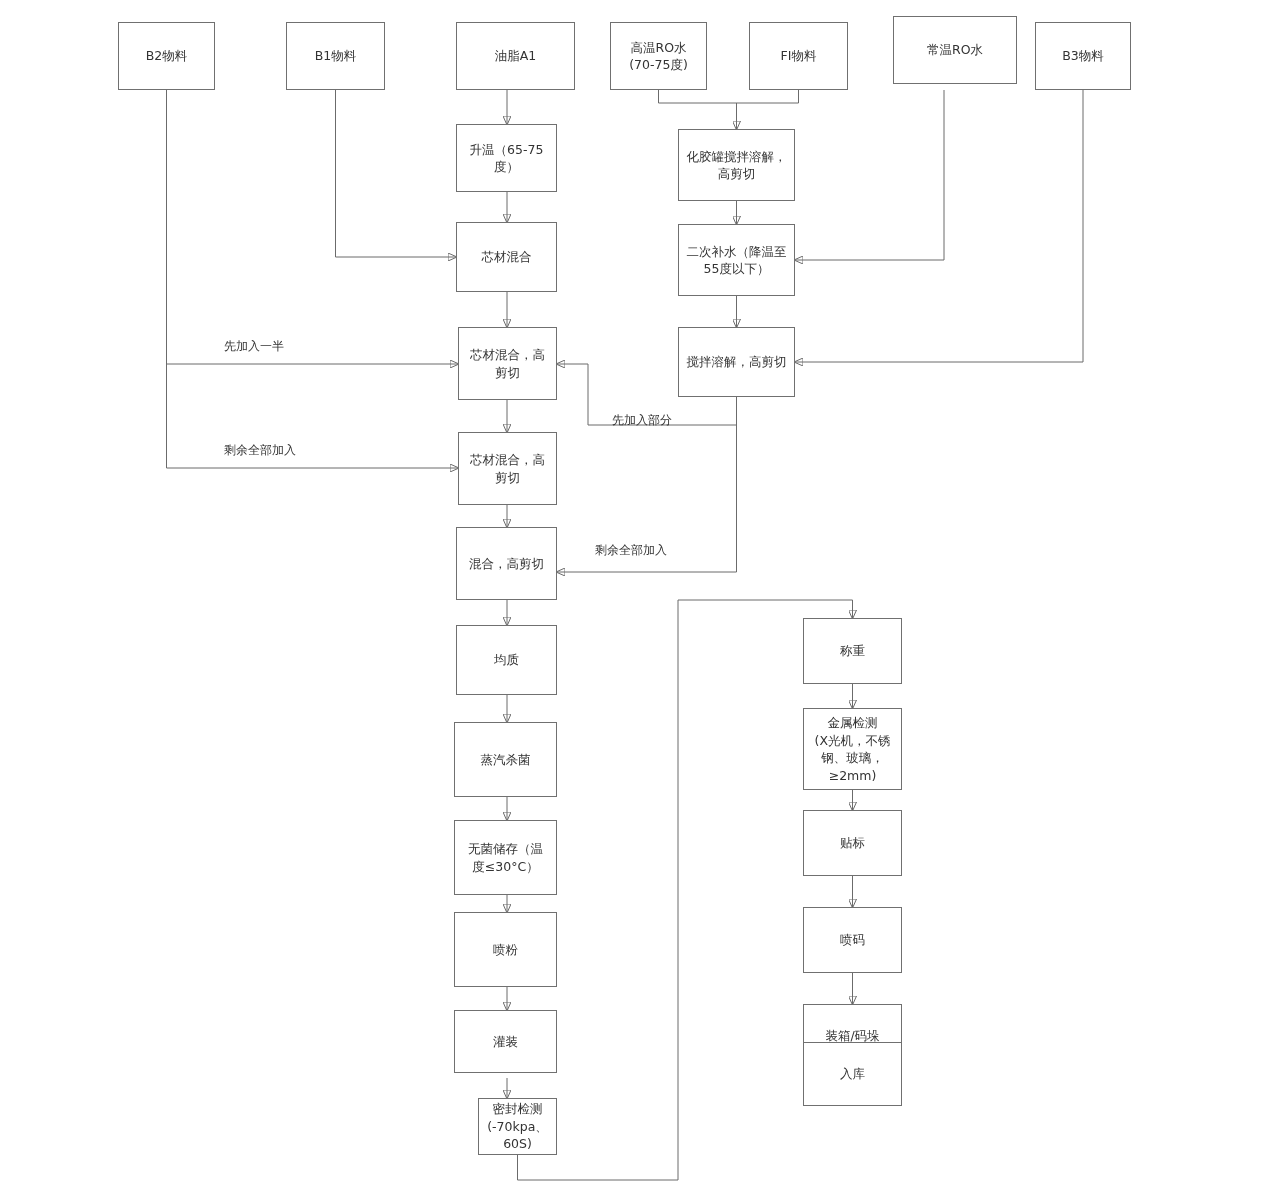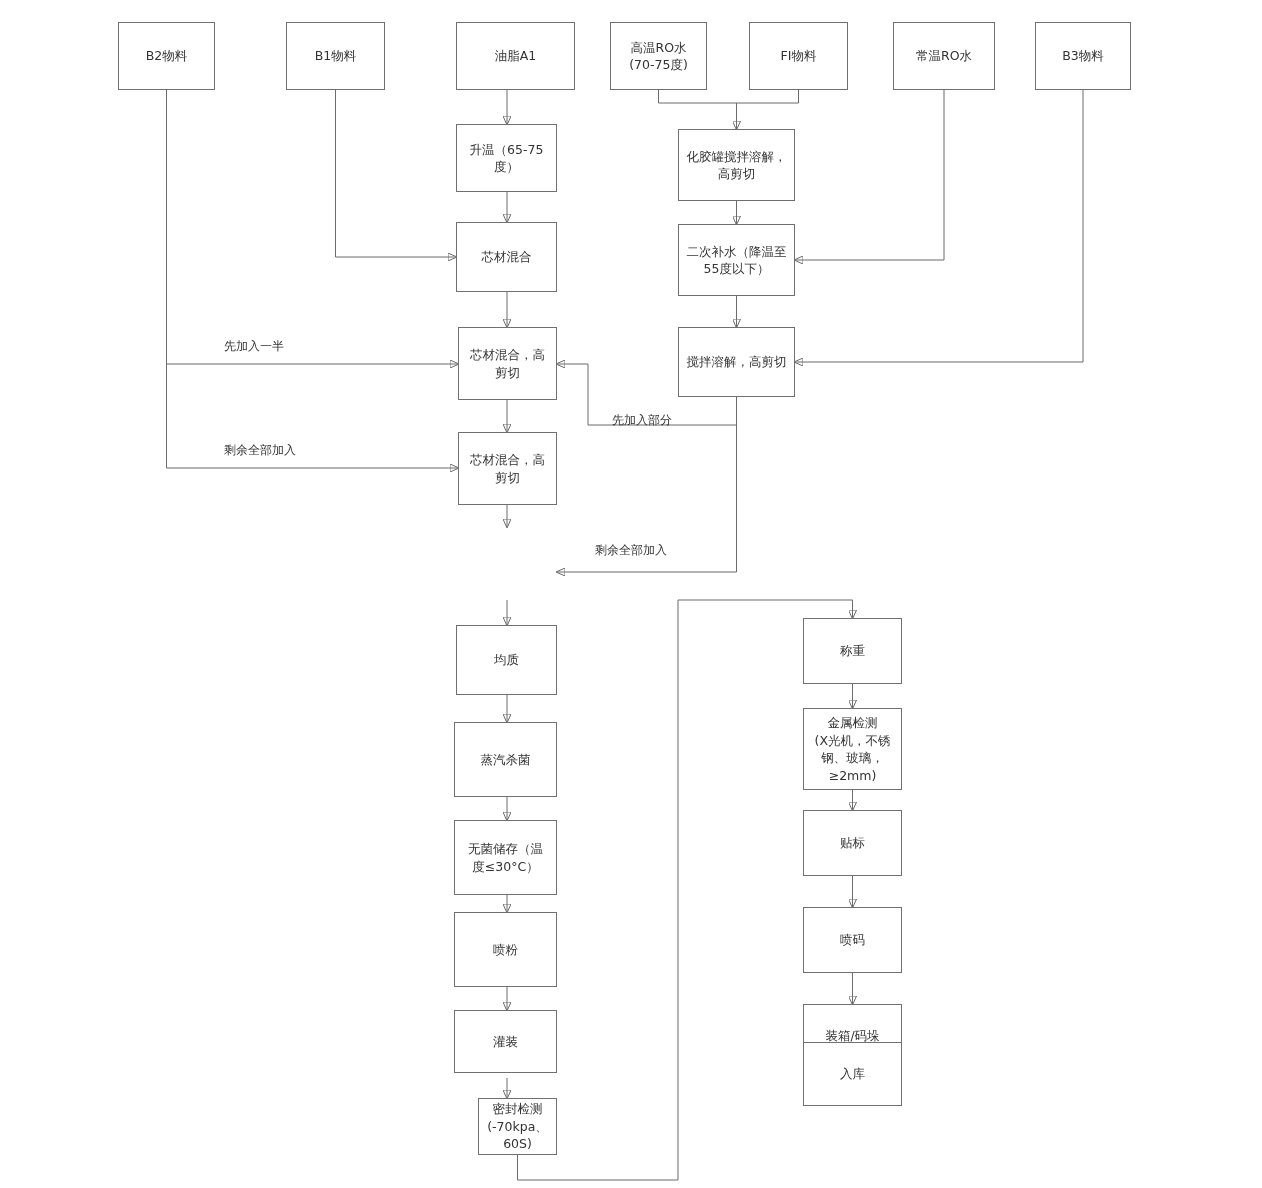--- a/index.html
+++ b/index.html
@@ -67,30 +67,31 @@
     <path d="M852.5 973 V1004" marker-end="url(#arrow)"></path>
     <path d="M852.5 1068 V1094" marker-end="url(#arrow)"></path>
   </svg>
 
   <div class="node" style="left:118px;top:22px;width:97px;height:68px">B2物料</div>
   <div class="node" style="left:286px;top:22px;width:99px;height:68px">B1物料</div>
   <div class="node" style="left:456px;top:22px;width:119px;height:68px">油脂A1</div>
   <div class="node" style="left:610px;top:22px;width:97px;height:68px">高温RO水
 (70-75度)</div>
   <div class="node" style="left:749px;top:22px;width:99px;height:68px">FI物料</div>
-  <div class="node" style="left:893px;top:22px;width:102px;height:68px">常温RO水</div>
+  <div class="node" style="left:893px;top:16px;width:124px;height:68px">常温RO水</div>
   <div class="node" style="left:1035px;top:22px;width:96px;height:68px">B3物料</div>
 
   <div class="node" style="left:456px;top:124px;width:101px;height:68px">升温（65-75
 度）</div>
   <div class="node" style="left:456px;top:222px;width:101px;height:70px">芯材混合</div>
   <div class="node" style="left:458px;top:327px;width:99px;height:73px">芯材混合，高
 剪切</div>
   <div class="node" style="left:458px;top:432px;width:99px;height:73px">芯材混合，高
 剪切</div>
+  <div class="node" style="left:456px;top:527px;width:101px;height:73px">混合，高剪切</div>
   <div class="node" style="left:456px;top:625px;width:101px;height:70px">均质</div>
   <div class="node" style="left:454px;top:722px;width:103px;height:75px">蒸汽杀菌</div>
   <div class="node" style="left:454px;top:820px;width:103px;height:75px">无菌储存（温
 度≤30°C）</div>
   <div class="node" style="left:454px;top:912px;width:103px;height:75px">喷粉</div>
   <div class="node" style="left:454px;top:1010px;width:103px;height:63px">灌装</div>
   <div class="node" style="left:478px;top:1098px;width:79px;height:57px">密封检测
 (-70kpa、
 60S)</div>
 

